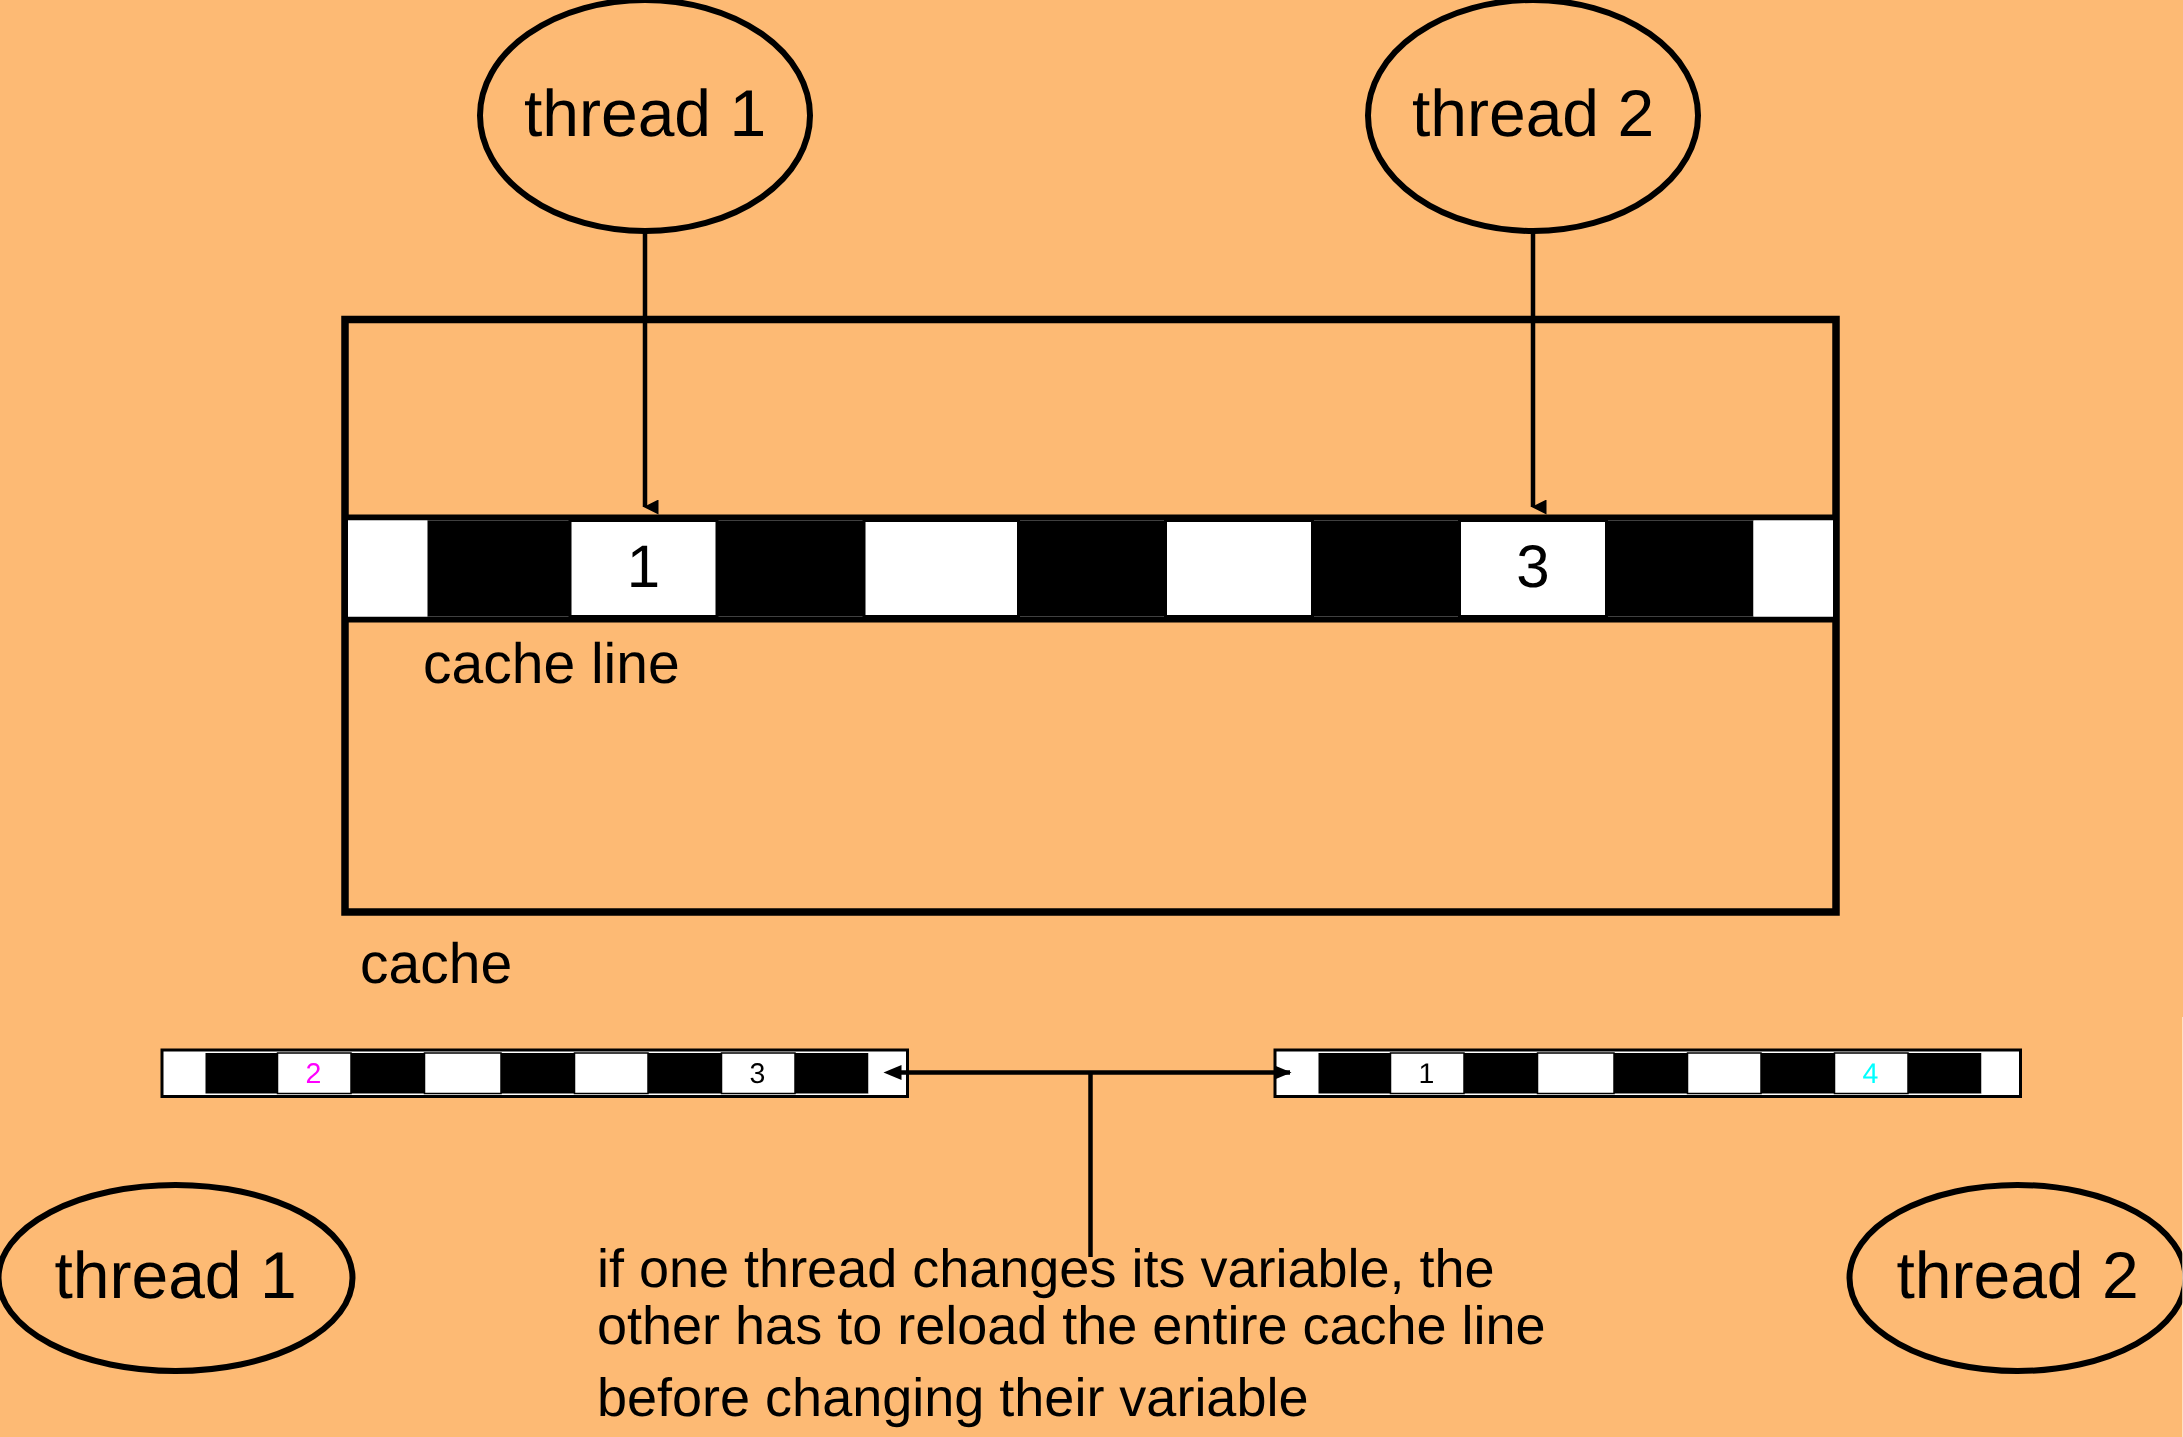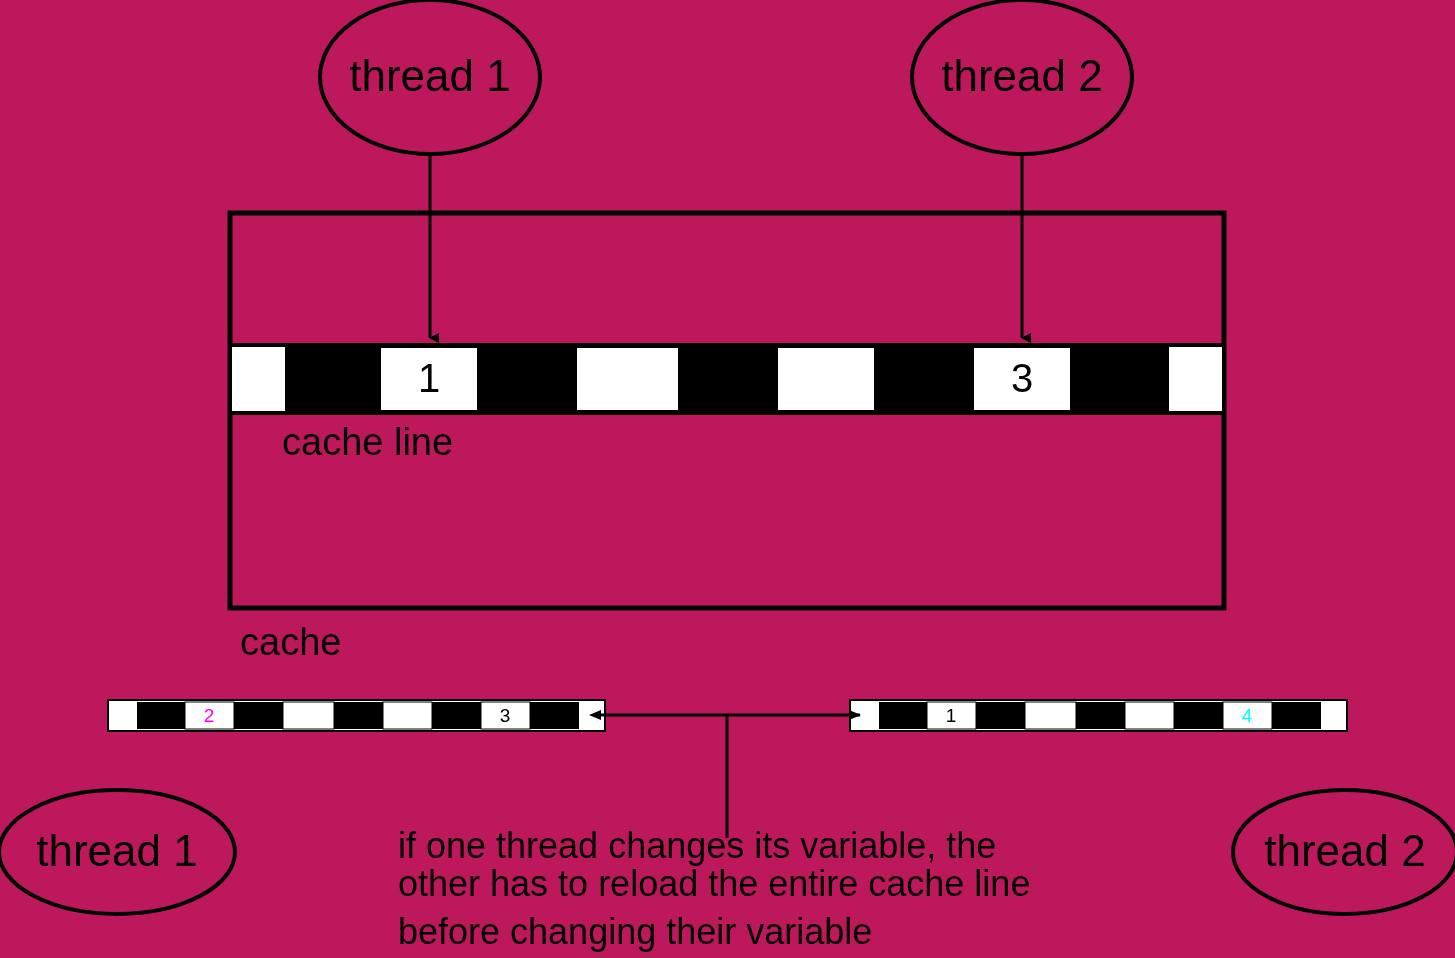--- a/index.html
+++ b/index.html
@@ -4,21 +4,21 @@
 <style>
   html, body {
     margin: 0;
     padding: 0;
     background: #ffffff;
   }
   #stage {
     position: relative;
     width: 1455px;
     height: 958px;
-    background: #be185d;
+    background: #fdba74;
     font-family: "Liberation Sans", sans-serif;
     overflow: hidden;
   }
   #stage svg {
     position: absolute;
     left: 0;
     top: 0;
   }
   .ell-label {
     font-family: "Liberation Sans", sans-serif;

